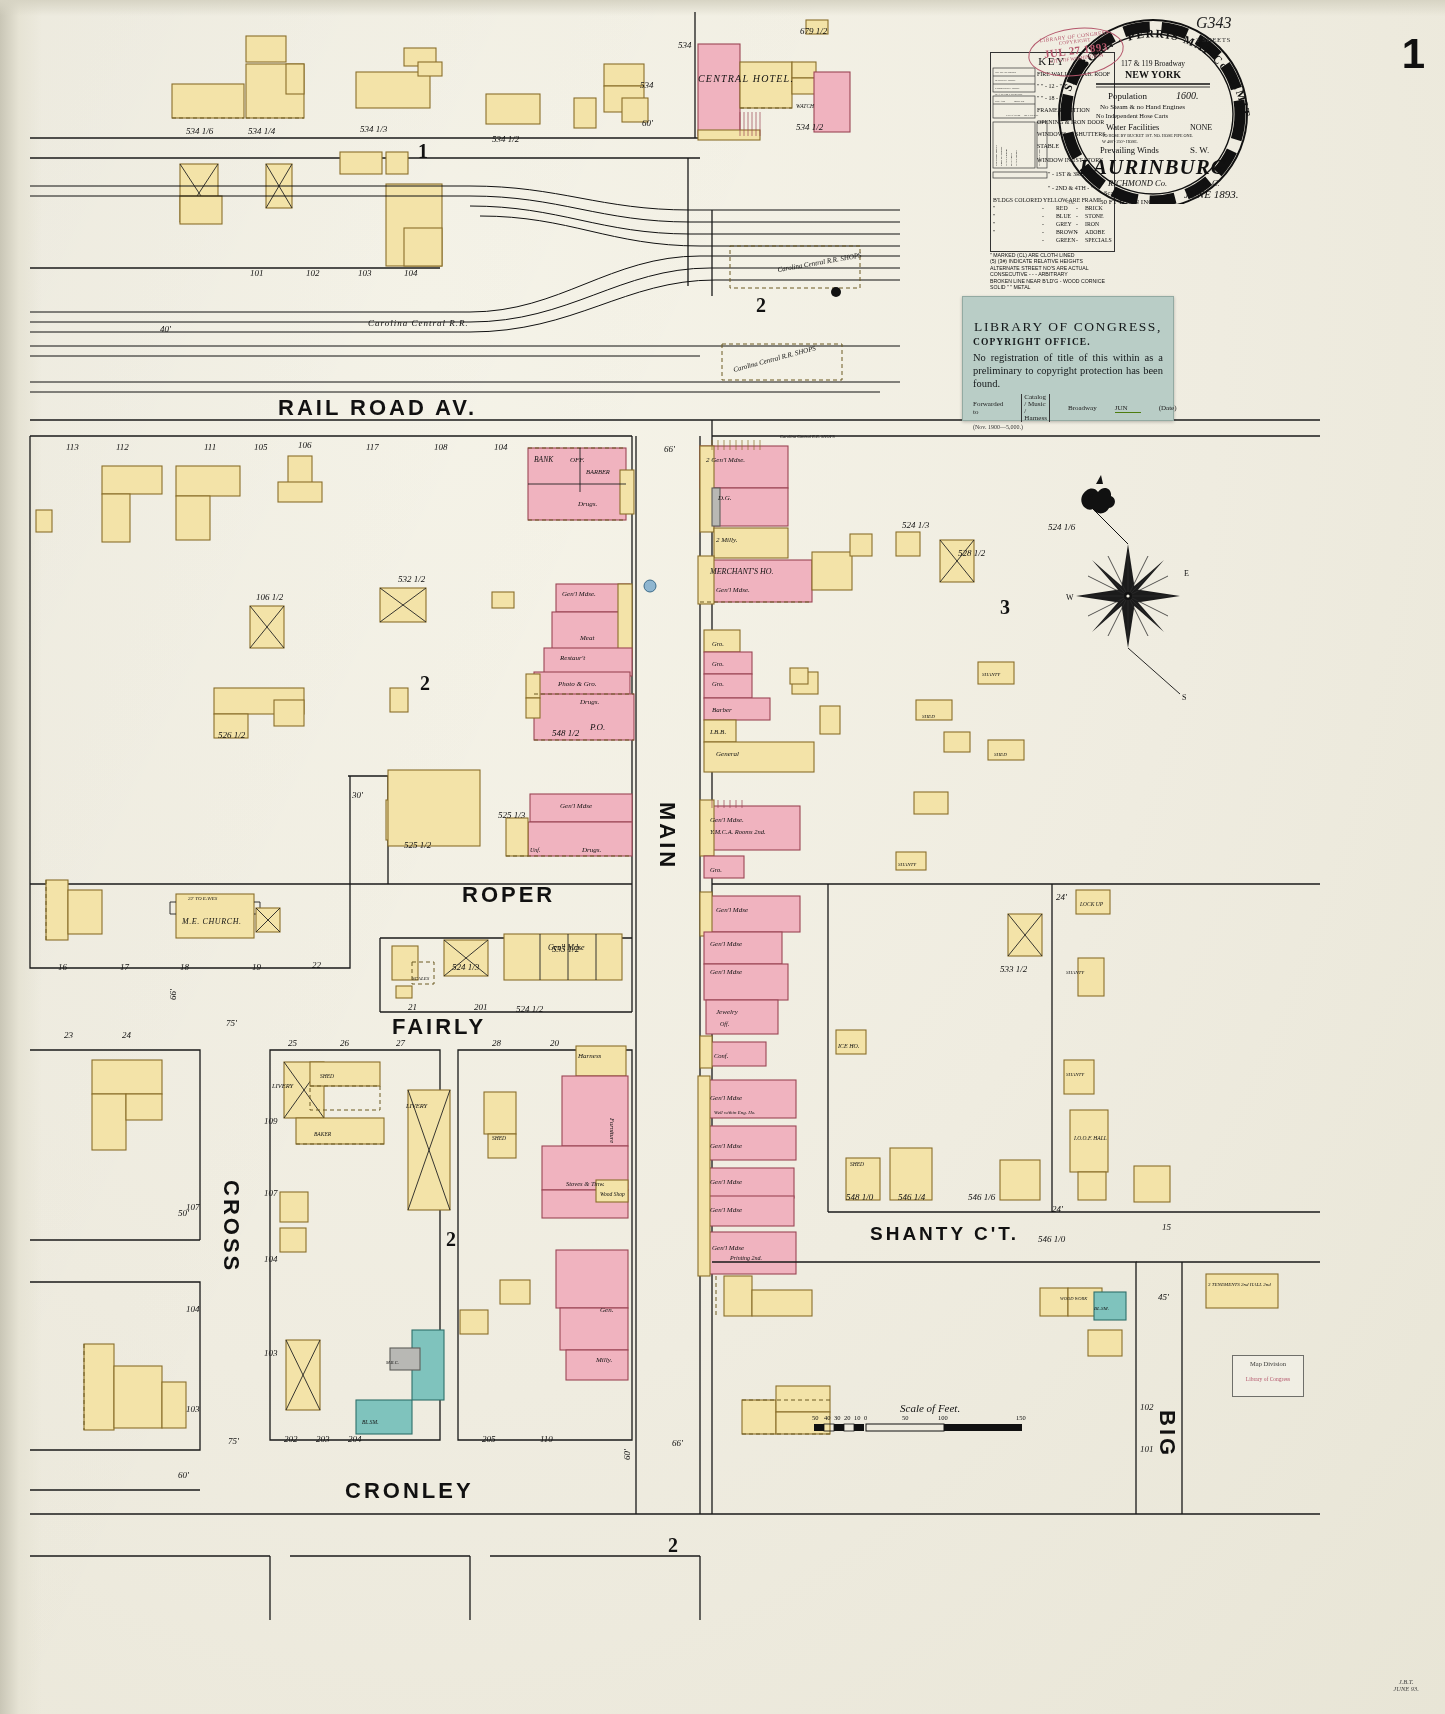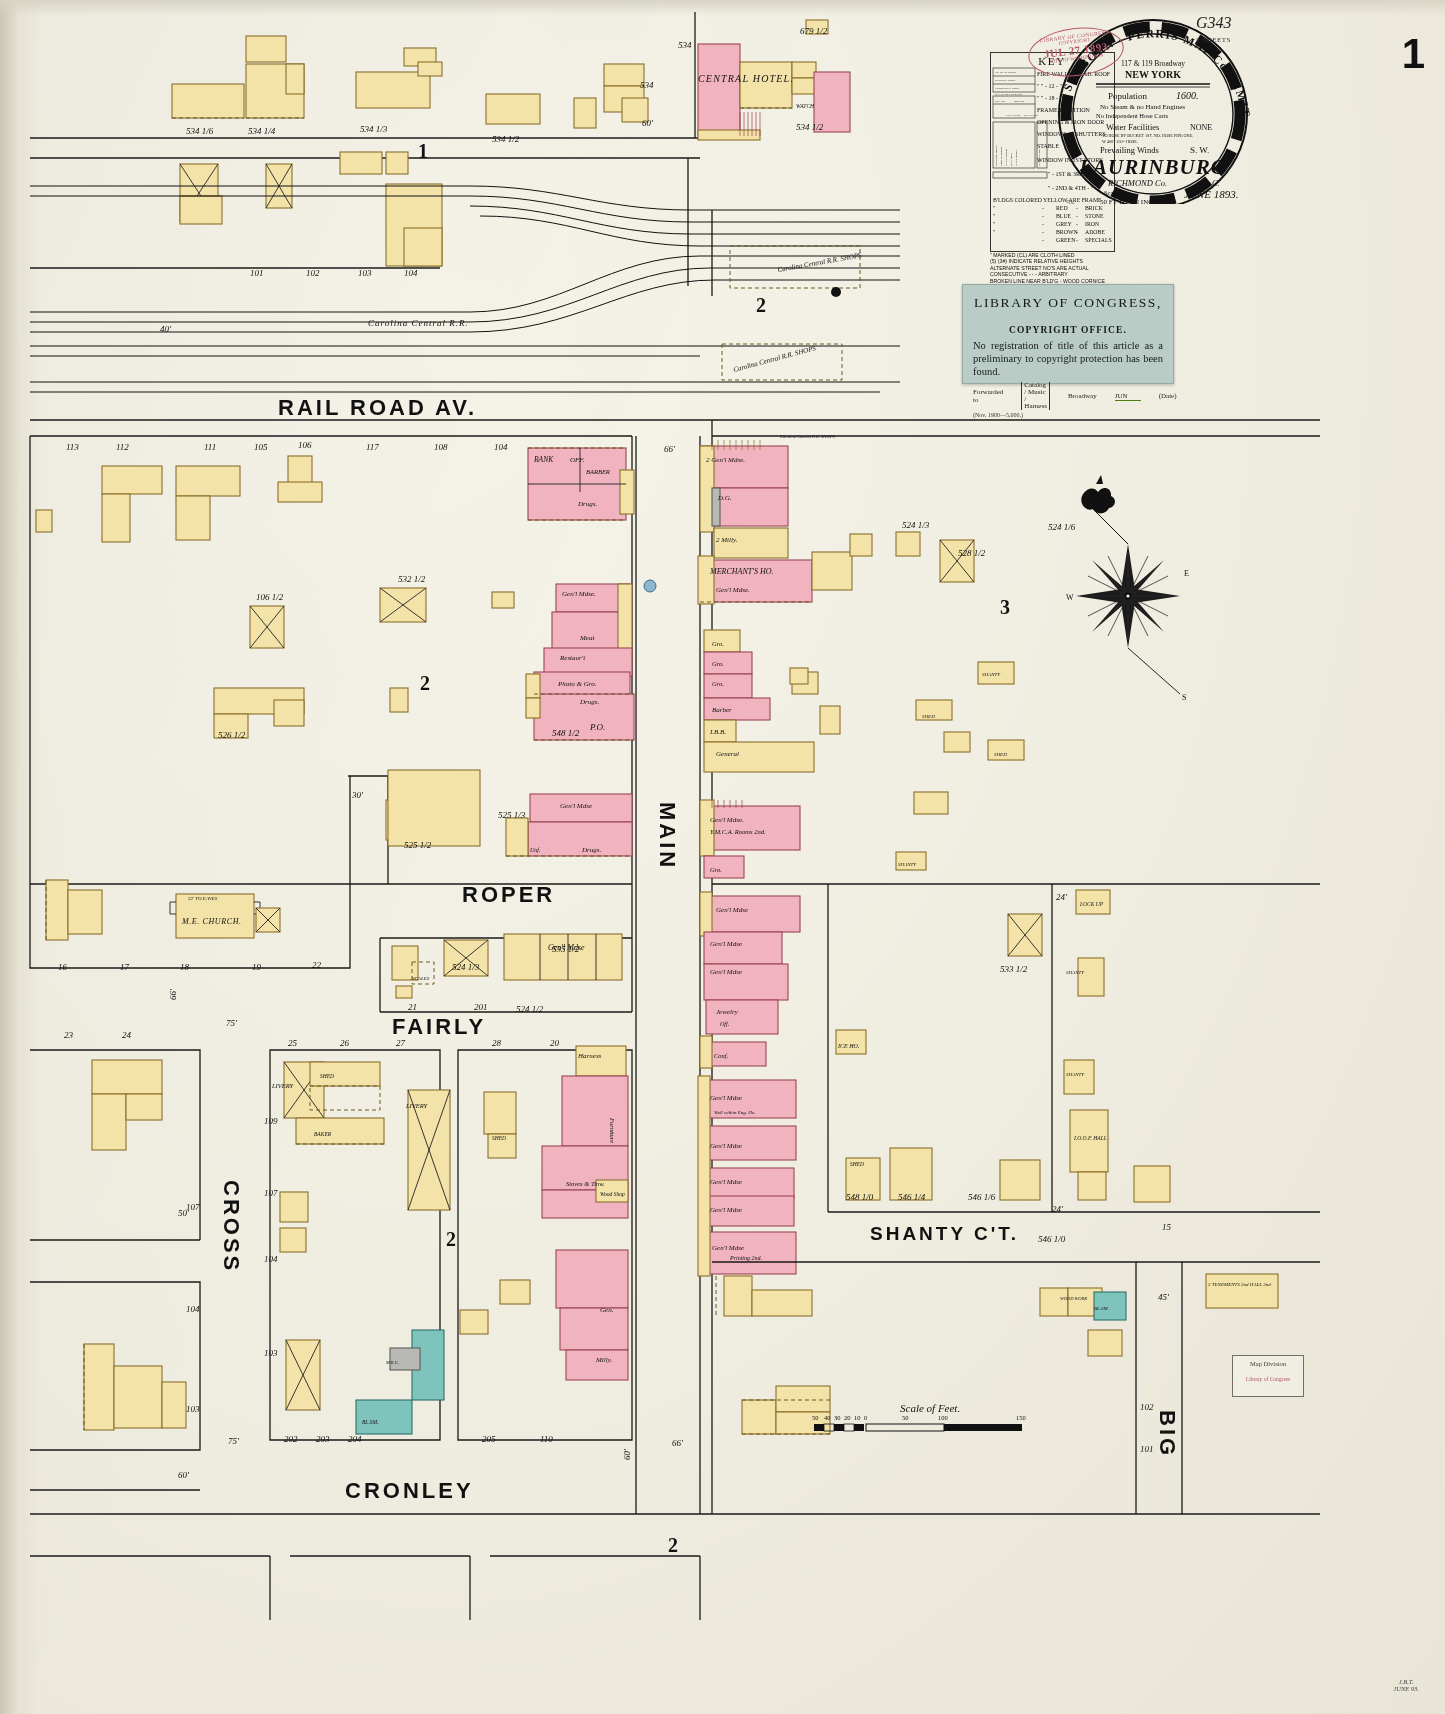--- a/index.html
+++ b/index.html
@@ -22,25 +22,25 @@
   .brick{fill:#f0b3bf;stroke:#9c4555;stroke-width:1.1;}
   .iron{fill:#b8b8b4;stroke:#5d5d59;stroke-width:1.1;}
   .special{fill:#7fc3bd;stroke:#2f6f6a;stroke-width:1.1;}
   .rd{fill:none;stroke:#1a1a1a;stroke-width:1.3;}
   .rdthin{fill:none;stroke:#222;stroke-width:.9;}
   .dash{fill:none;stroke:#6d5a22;stroke-width:1;stroke-dasharray:4 3;}
   .rail{fill:none;stroke:#111;stroke-width:1;}
   .tiny8{font-size:8px;}
   .num{font-size:9px;font-style:italic;fill:#222;}
   #logoc{position:absolute;left:1044px;top:14px;width:218px;height:190px;}
-  #locbox{position:absolute;left:962px;top:284px;width:212px;height:100px;
-     background:#b9cdc6;border:1px solid #93aaa2;padding:10px 10px;box-sizing:border-box;
+  #locbox{position:absolute;left:962px;top:296px;width:212px;height:125px;
+     background:#b9cdc6;border:1px solid #93aaa2;padding:22px 10px;box-sizing:border-box;
      box-shadow:0 1px 3px rgba(0,0,0,.25);}
   #locbox .t1{font-size:13.5px;letter-spacing:1.6px;text-align:center;color:#14181a;}
-  #locbox .t2{font-size:9.5px;letter-spacing:1.1px;text-align:center;font-weight:700;color:#14181a;margin-top:14px;font-family:Liberation Serif, serif;}
+  #locbox .t2{font-size:9.5px;letter-spacing:1.1px;font-weight:700;color:#14181a;margin-top:2px;font-family:Liberation Serif, serif;}
   #locbox .bodytxt{font-size:10.5px;text-align:justify;line-height:13px;color:#15191b;margin-top:4px;}
   #locbox .fwd{font-size:7px;color:#222;margin-top:4px;display:flex;gap:18px;align-items:center;}
   #keybox{position:absolute;left:990px;top:52px;width:125px;height:148px;}
   #pagenum{position:absolute;right:20px;top:30px;font-size:42px;font-weight:700;
      font-family:"Liberation Sans",sans-serif;color:#111;}
   #gnum{position:absolute;left:1196px;top:14px;font-size:16px;font-style:italic;color:#222;}
   #sheets{position:absolute;left:1196px;top:36px;font-size:7px;color:#333;letter-spacing:.5px;}
   .stamp{position:absolute;border:1.6px solid #b4566b;border-radius:50%;
      color:#b4566b;text-align:center;transform:rotate(-7deg);}
   #stamp1{left:1028px;top:28px;width:94px;height:46px;}
@@ -723,21 +723,21 @@
   <div id="stamp1" class="stamp">
     <div class="l1">LIBRARY OF CONGRESS</div>
     <div class="l2">COPYRIGHT</div>
     <div class="l3">JUL 27 1893</div>
     <div class="l4">CITY OF WASHINGTON</div>
   </div>
 
   <div id="locbox">
     <div class="t1">LIBRARY OF CONGRESS,</div>
     <div class="t2">COPYRIGHT OFFICE.</div>
-    <div class="bodytxt">No registration of title of this article as a preliminary to copyright protection has been found.</div>
+    <div class="bodytxt">No registration of title of this within as a preliminary to copyright protection has been found.</div>
     <div class="fwd">
       <span>Forwarded to</span>
       <span style="border-left:1px solid #333;border-right:1px solid #333;padding:0 2px;line-height:7px;">Catalog / Music / Harness</span>
       <span>Broadway</span>
       <span style="border-bottom:1px solid #4d7c0f;min-width:26px;display:inline-block;">JUN</span>
       <span>(Date)</span>
     </div>
     <div style="font-size:6px;color:#333;margin-top:2px;">(Nov. 1900—5,000.)</div>
   </div>
 

